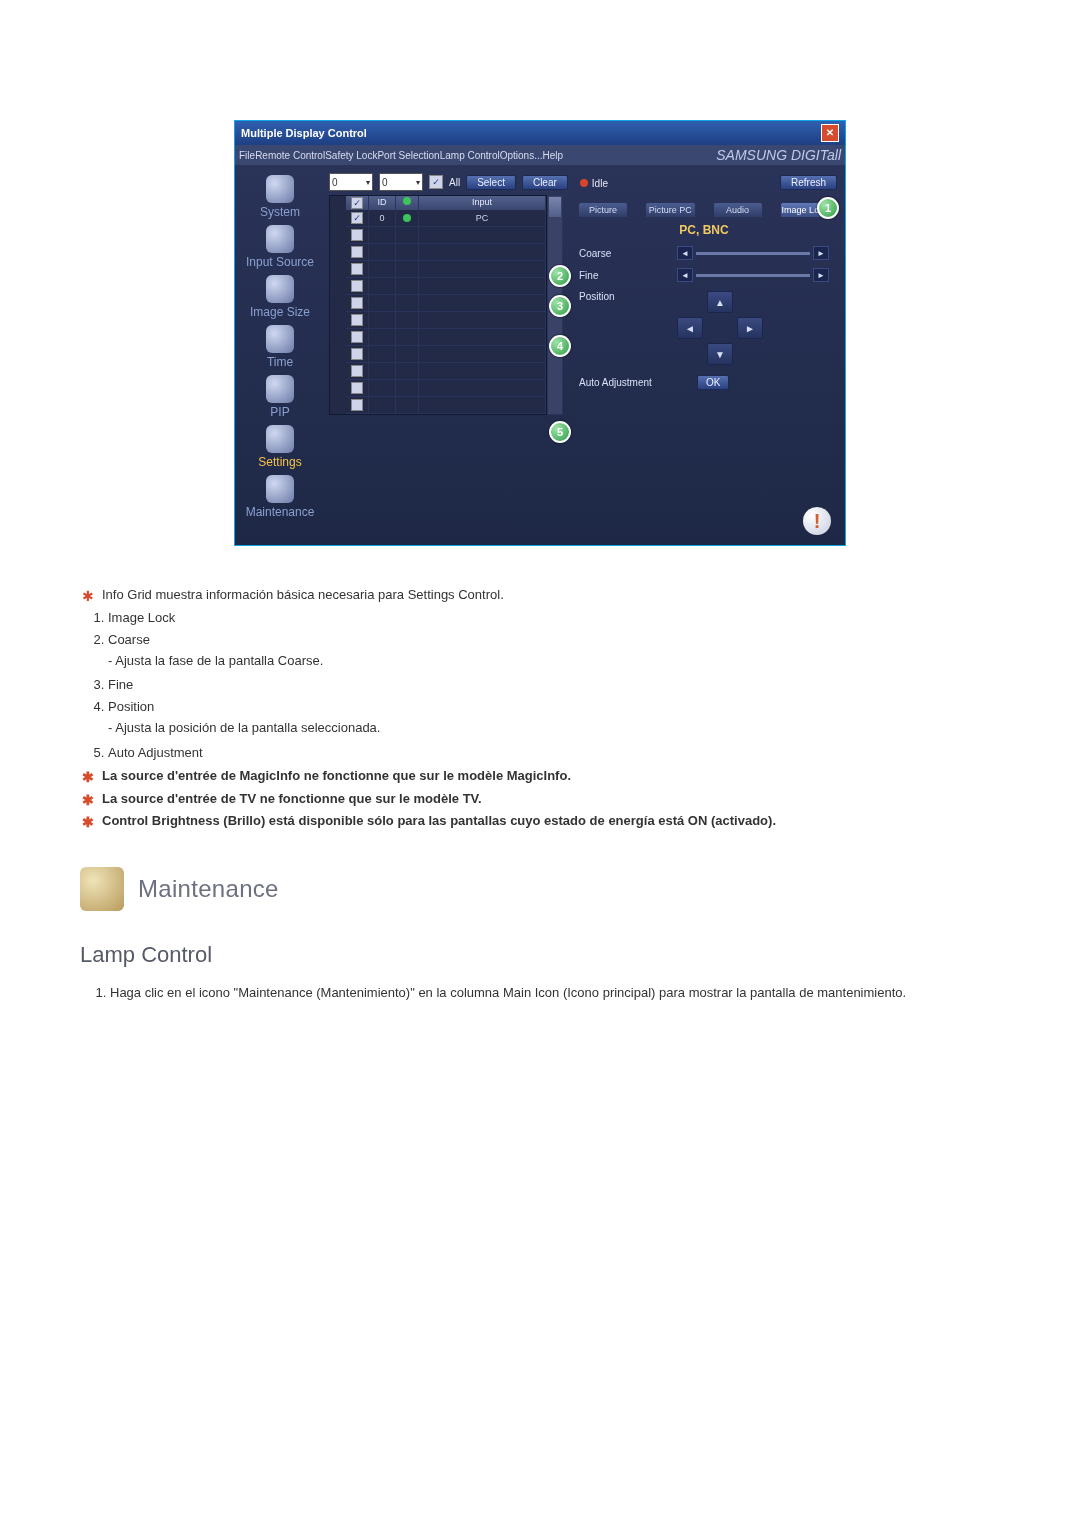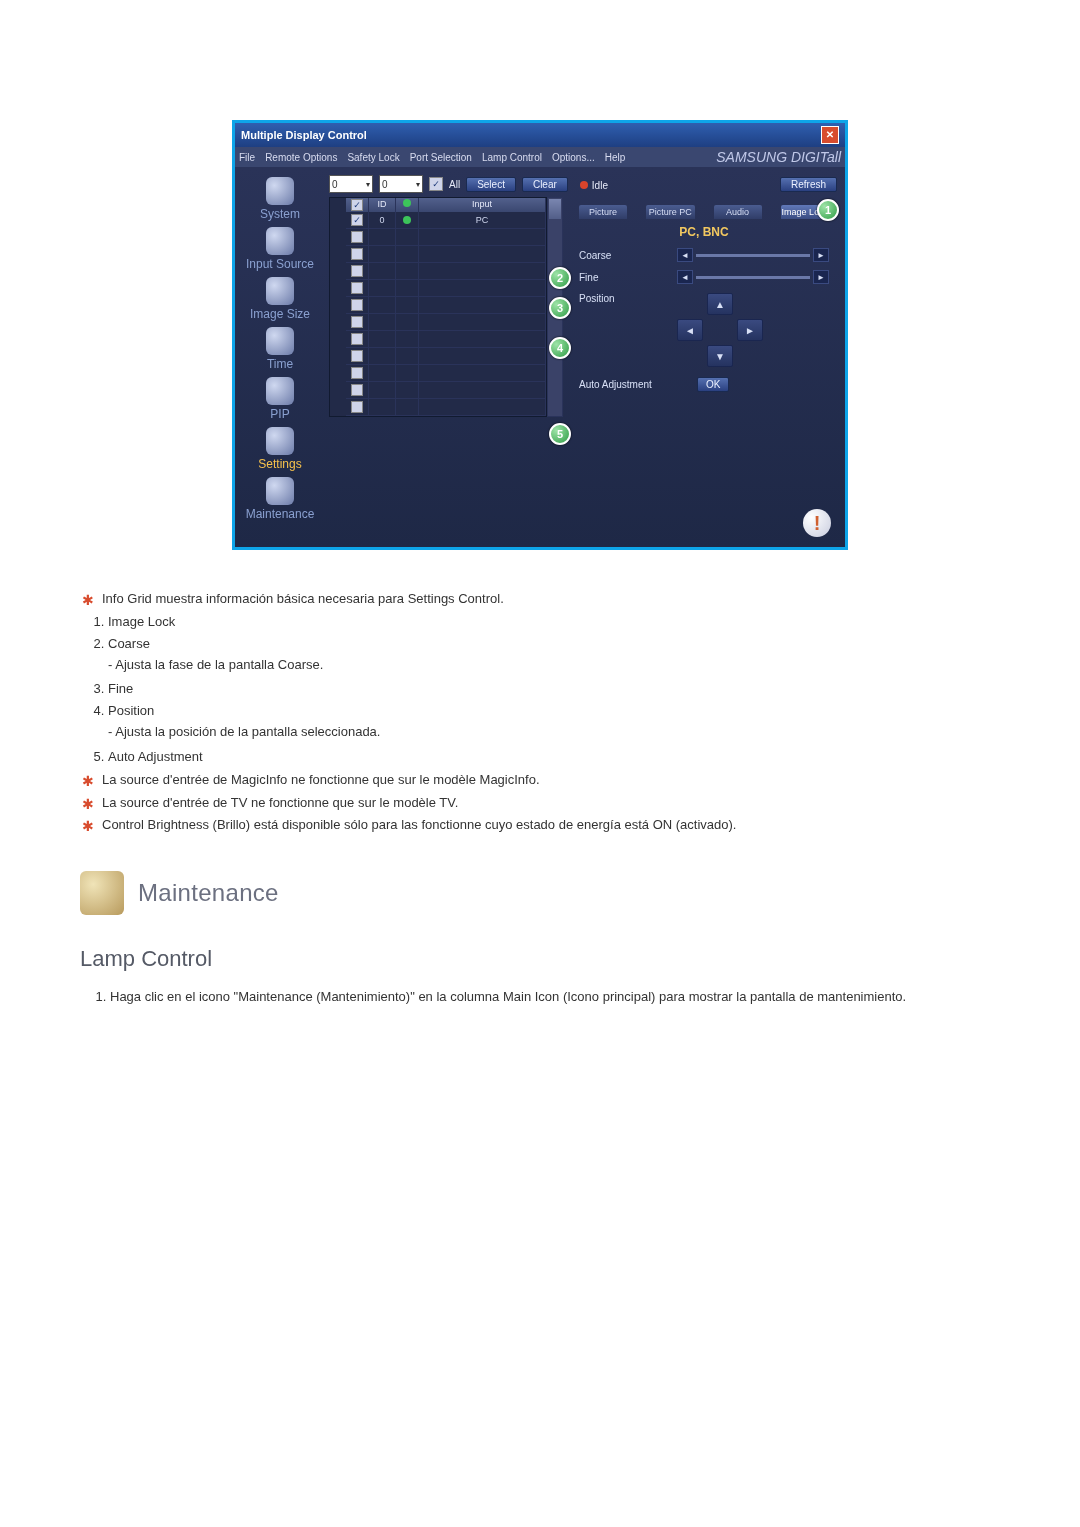--- a/index.html
+++ b/index.html
@@ -11,21 +11,21 @@
     color: #333;
     width: 1080px;
   }
   .page {
     padding: 40px 80px 60px 80px;
   }
   
   .app-window {
     width: 610px;
     margin: 80px auto 40px auto;
-    border: 3px solid #0ea5e9;
+    border: 1px solid #0ea5e9;
     background: #2c3a60;
     box-shadow: 0 0 0 1px #b0b8e0 inset;
   }
   .titlebar {
     background: linear-gradient(#2f5fb0, #1e3f82);
     color: #fff;
     font-size: 11px;
     font-weight: bold;
     padding: 3px 6px;
     display: flex;
@@ -42,21 +42,20 @@
     border:1px solid #fff;
     cursor:pointer;
   }
   .menubar {
     background: #3a4770;
     color: #d8dcf0;
     font-size: 10px;
     display: flex;
     align-items: center;
     padding: 2px 4px;
-    gap: 10px;
   }
   .menubar span { cursor:pointer; }
   .brand {
     margin-left:auto;
     font-style: italic;
     font-size:14px;
     color:#c0c8e8;
   }
   .app-body {
     display:flex;
@@ -208,21 +207,21 @@
     position:absolute;right:14px;bottom:10px;
     width:28px;height:28px;border-radius:50%;
     background: radial-gradient(circle at 30% 30%, #fff, #c8ccde);
     display:flex;align-items:center;justify-content:center;
     color:#d06030;font-size:20px;font-weight:bold;
   }
   
   .doc { margin-top: 20px; line-height: 1.45;}
   .star-line{position:relative;padding-left:22px;margin:4px 0;}
   .star-line::before{content:"✱";position:absolute;left:2px;top:0;color:#d84c2e;font-size:14px;}
-  .bold-note{font-weight:normal;}
+  .bold-note{font-weight:bold;}
   ol.num { list-style: decimal; padding-left: 28px; margin:4px 0 4px 0;}
   ol.num > li { margin: 3px 0;}
   ol.num ul { list-style: none; padding-left: 0;}
   ol.num ul li::before{content:"- ";}
   ol.num ul li{margin:2px 0 6px 0;}
   .section-title {
     display:flex;align-items:center;gap:14px;
     margin-top:36px;
   }
   .section-title .icon-box{
@@ -245,21 +244,21 @@
 
 <div class="page">
 
   <div class="app-window">
     <div class="titlebar">
       <span>Multiple Display Control</span>
       <span class="close-btn">✕</span>
     </div>
     <div class="menubar">
       <span>File</span>
-      <span>Remote Options</span>
+      <span>Remote Control</span>
       <span>Safety Lock</span>
       <span>Port Selection</span>
       <span>Lamp Control</span>
       <span>Options...</span>
       <span>Help</span>
       <span class="brand">SAMSUNG DIGITall</span>
     </div>
     <div class="app-body">
 
       <div class="sidebar">
@@ -504,21 +503,21 @@
         <ul>
             <li>Ajusta la posición de la pantalla seleccionada.</li>
           </ul>
       </li>
       <li>
         <span>Auto Adjustment</span>
       </li>
     </ol>
     <div class="star-line bold-note">La source d'entrée de MagicInfo ne fonctionne que sur le modèle MagicInfo.</div>
     <div class="star-line bold-note">La source d'entrée de TV ne fonctionne que sur le modèle TV.</div>
-    <div class="star-line bold-note">Control Brightness (Brillo) está disponible sólo para las fonctionne cuyo estado de energía está ON (activado).</div>
+    <div class="star-line bold-note">Control Brightness (Brillo) está disponible sólo para las pantallas cuyo estado de energía está ON (activado).</div>
 
     <div class="section-title">
       <div class="icon-box"></div>
       <span class="txt">Maintenance</span>
     </div>
 
     <h2 class="sub">Lamp Control</h2>
     <ol class="steps">
       <li>Haga clic en el icono "Maintenance (Mantenimiento)" en la columna Main Icon (Icono principal) para mostrar la pantalla de mantenimiento.</li>
     </ol>

